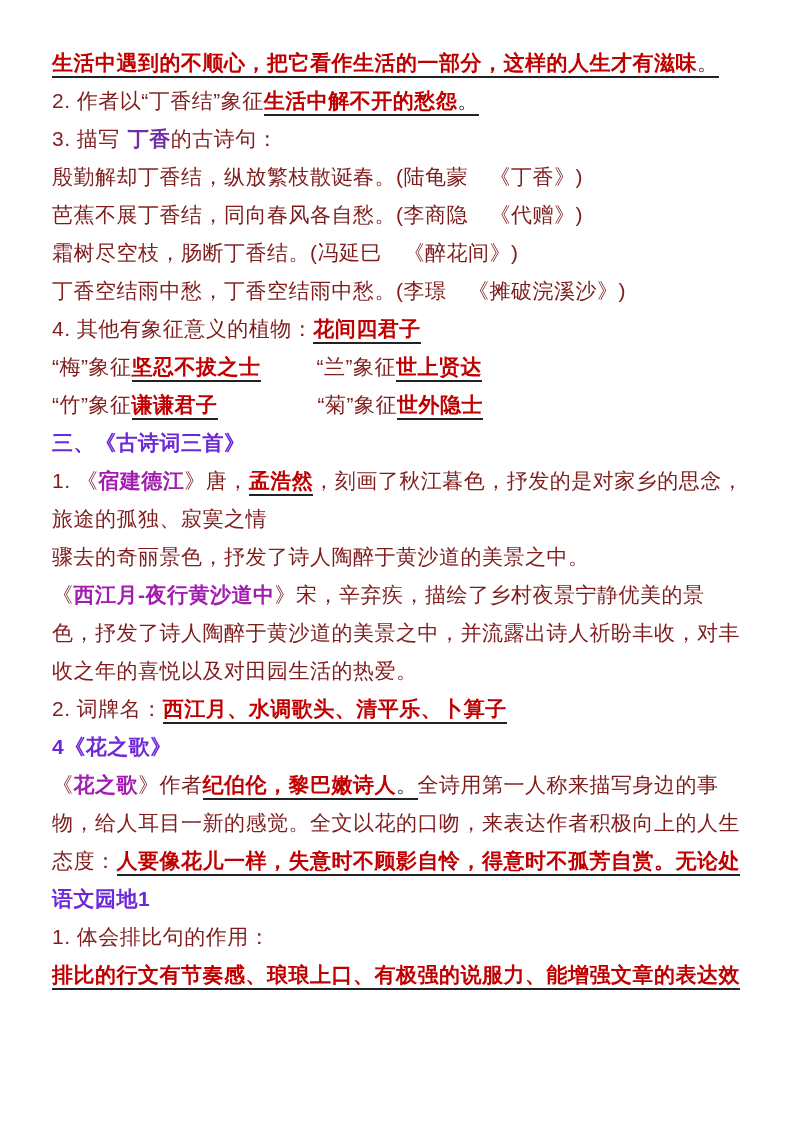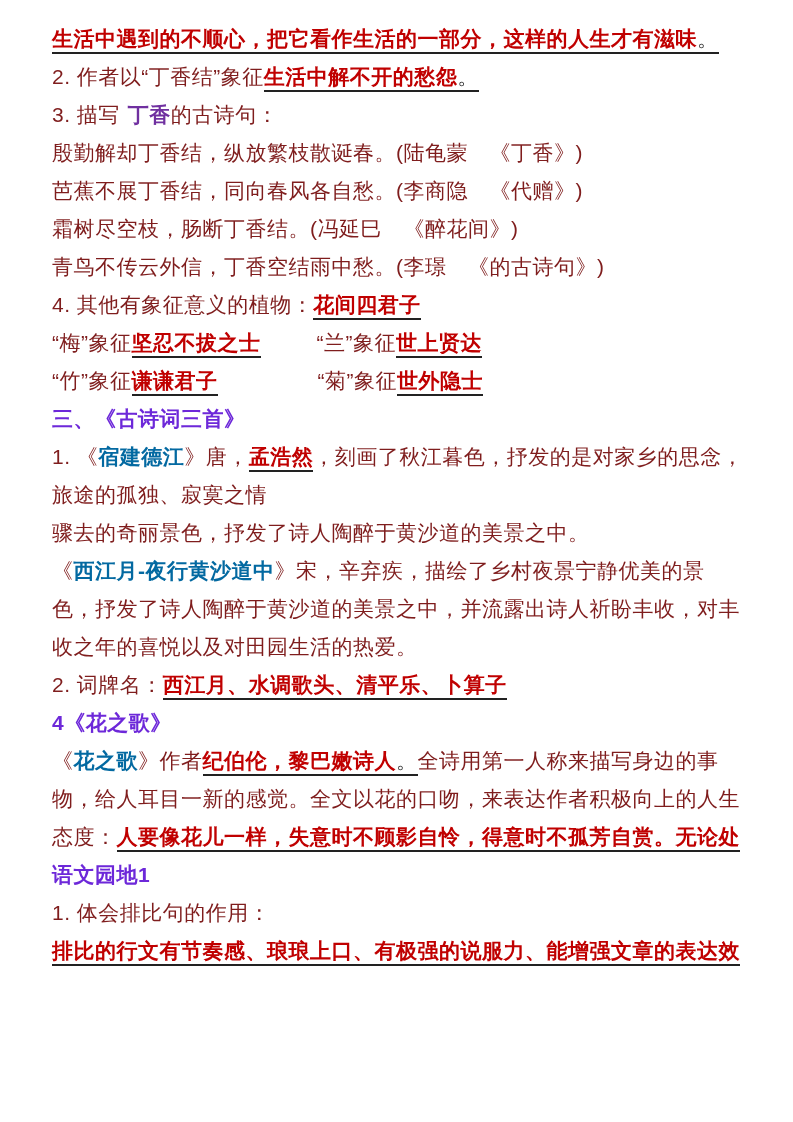--- a/index.html
+++ b/index.html
@@ -10,52 +10,52 @@
   body {
     width: 793px;
     height: 1122px;
     overflow: hidden;
     font-family: "Liberation Sans", "DejaVu Sans", sans-serif;
   }
   .page {
     box-sizing: border-box;
     width: 793px;
     height: 1122px;
-    padding: 20px 40px 0 52px;
+    padding: 44px 40px 0 52px;
     background: #ffffff;
   }
   .line {
     font-size: 21px;
     line-height: 38px;
     height: 38px;
     white-space: nowrap;
     color: #1c1c1c;
     letter-spacing: 0.5px;
   }
   .seg { display: inline; }
   .s-plain  { color: #7f1d1d; font-weight: 400; }
-  .s-bold   { color: #0369a1; font-weight: 700; }
+  .s-bold   { color: #a21caf; font-weight: 700; }
   .s-red    { color: #c00000; font-weight: 700; border-bottom: 2px solid #222222; padding-bottom: 2px; }
   .s-uplain { color: #1c1c1c; font-weight: 400; border-bottom: 2px solid #222222; padding-bottom: 2px; }
   .s-green  { color: #6d28d9; font-weight: 700; }
   .s-purple { color: #7030a0; font-weight: 700; margin-left: 8px; }
   .s-gap    { display: inline-block; height: 1px; }
 </style>
 </head>
 <body>
 
 <div class="page">
   <div id="doc-lines">
       <div class="line"><span class="seg s-red">生活中遇到的不顺心，把它看作生活的一部分，这样的人生才有滋味</span><span class="seg s-uplain">。</span></div>
       <div class="line"><span class="seg s-plain">2. 作者以“丁香结”象征</span><span class="seg s-red">生活中解不开的愁怨</span><span class="seg s-uplain">。</span></div>
       <div class="line"><span class="seg s-plain">3. 描写</span><span class="seg s-purple">丁香</span><span class="seg s-plain">的古诗句：</span></div>
       <div class="line"><span class="seg s-plain">殷勤解却丁香结，纵放繁枝散诞春。(陆龟蒙　《丁香》)</span></div>
       <div class="line"><span class="seg s-plain">芭蕉不展丁香结，同向春风各自愁。(李商隐　《代赠》)</span></div>
       <div class="line"><span class="seg s-plain">霜树尽空枝，肠断丁香结。(冯延巳　《醉花间》)</span></div>
-      <div class="line"><span class="seg s-plain">青鸟不传云外信，丁香空结雨中愁。(李璟　《的古诗句》)</span></div>
+      <div class="line"><span class="seg s-plain">丁香空结雨中愁，丁香空结雨中愁。(李璟　《摊破浣溪沙》)</span></div>
       <div class="line"><span class="seg s-plain">4. 其他有象征意义的植物：</span><span class="seg s-red">花间四君子</span></div>
       <div class="line"><span class="seg s-plain">“梅”象征</span><span class="seg s-red">坚忍不拔之士</span><span class="seg s-gap" style="width: 56px;"></span><span class="seg s-plain">“兰”象征</span><span class="seg s-red">世上贤达</span></div>
       <div class="line"><span class="seg s-plain">“竹”象征</span><span class="seg s-red">谦谦君子</span><span class="seg s-gap" style="width: 100px;"></span><span class="seg s-plain">“菊”象征</span><span class="seg s-red">世外隐士</span></div>
       <div class="line"><span class="seg s-green">三、《古诗词三首》</span></div>
       <div class="line"><span class="seg s-plain">1. 《</span><span class="seg s-bold">宿建德江</span><span class="seg s-plain">》唐，</span><span class="seg s-red">孟浩然</span><span class="seg s-plain">，刻画了秋江暮色，抒发的是对家乡的思念，</span></div>
       <div class="line"><span class="seg s-plain">旅途的孤独、寂寞之情</span></div>
       <div class="line"><span class="seg s-plain">骤去的奇丽景色，抒发了诗人陶醉于黄沙道的美景之中。</span></div>
       <div class="line"><span class="seg s-plain">《</span><span class="seg s-bold">西江月-夜行黄沙道中</span><span class="seg s-plain">》宋，辛弃疾，描绘了乡村夜景宁静优美的景</span></div>
       <div class="line"><span class="seg s-plain">色，抒发了诗人陶醉于黄沙道的美景之中，并流露出诗人祈盼丰收，对丰</span></div>
       <div class="line"><span class="seg s-plain">收之年的喜悦以及对田园生活的热爱。</span></div>

